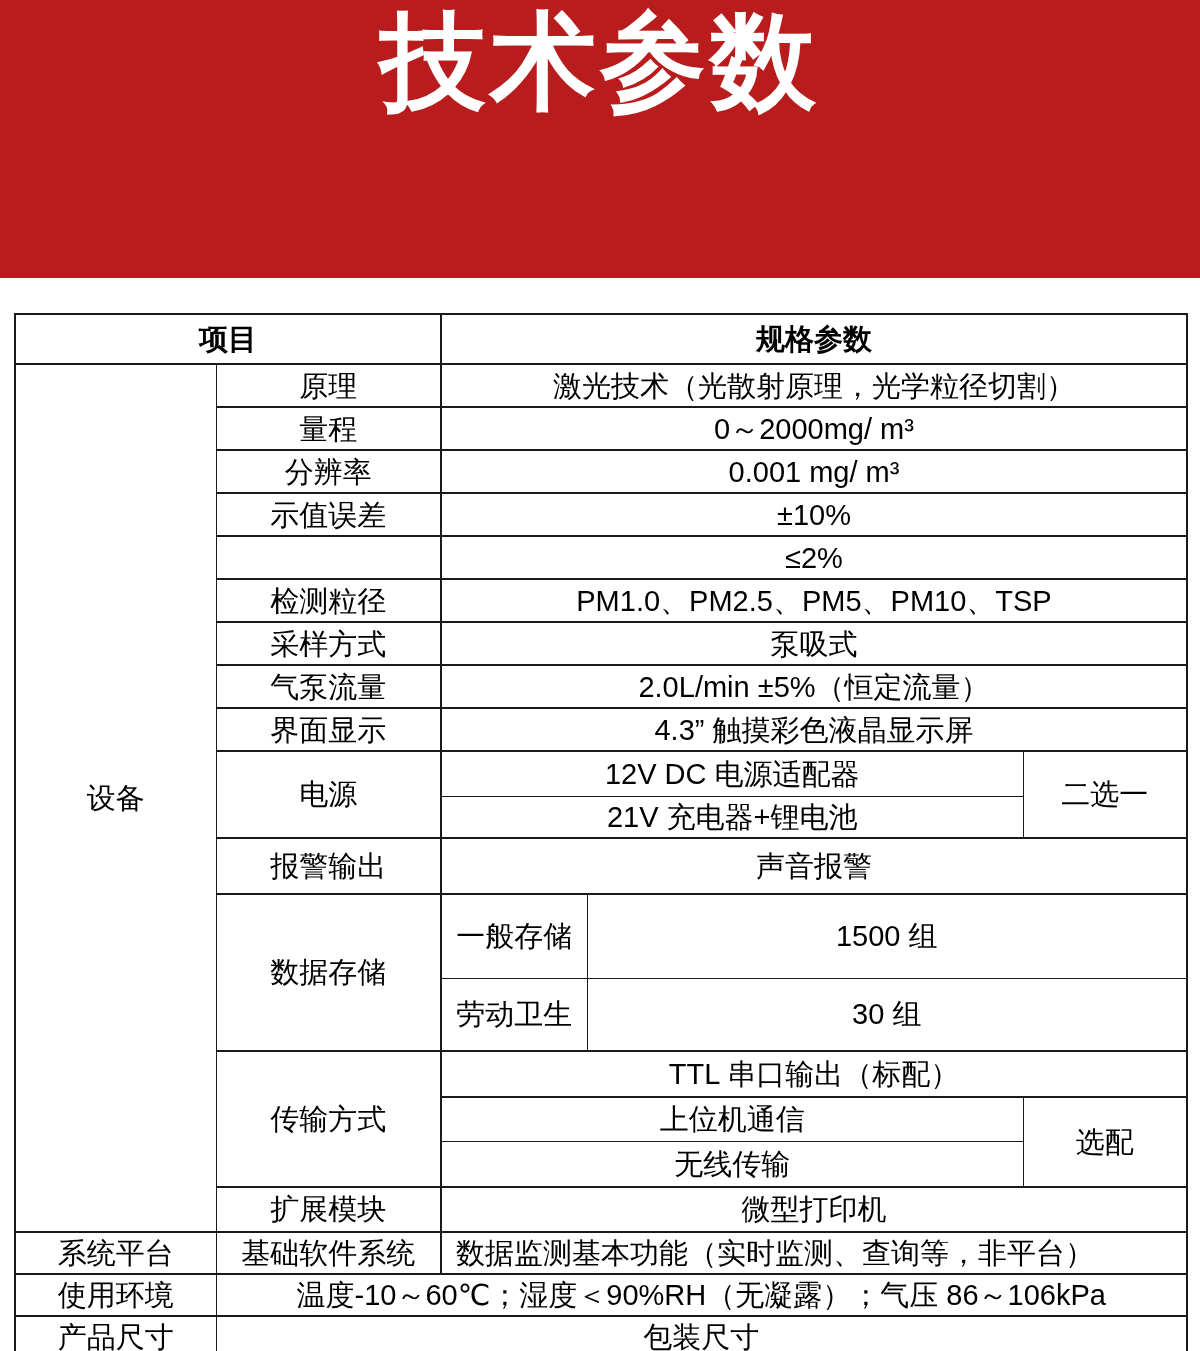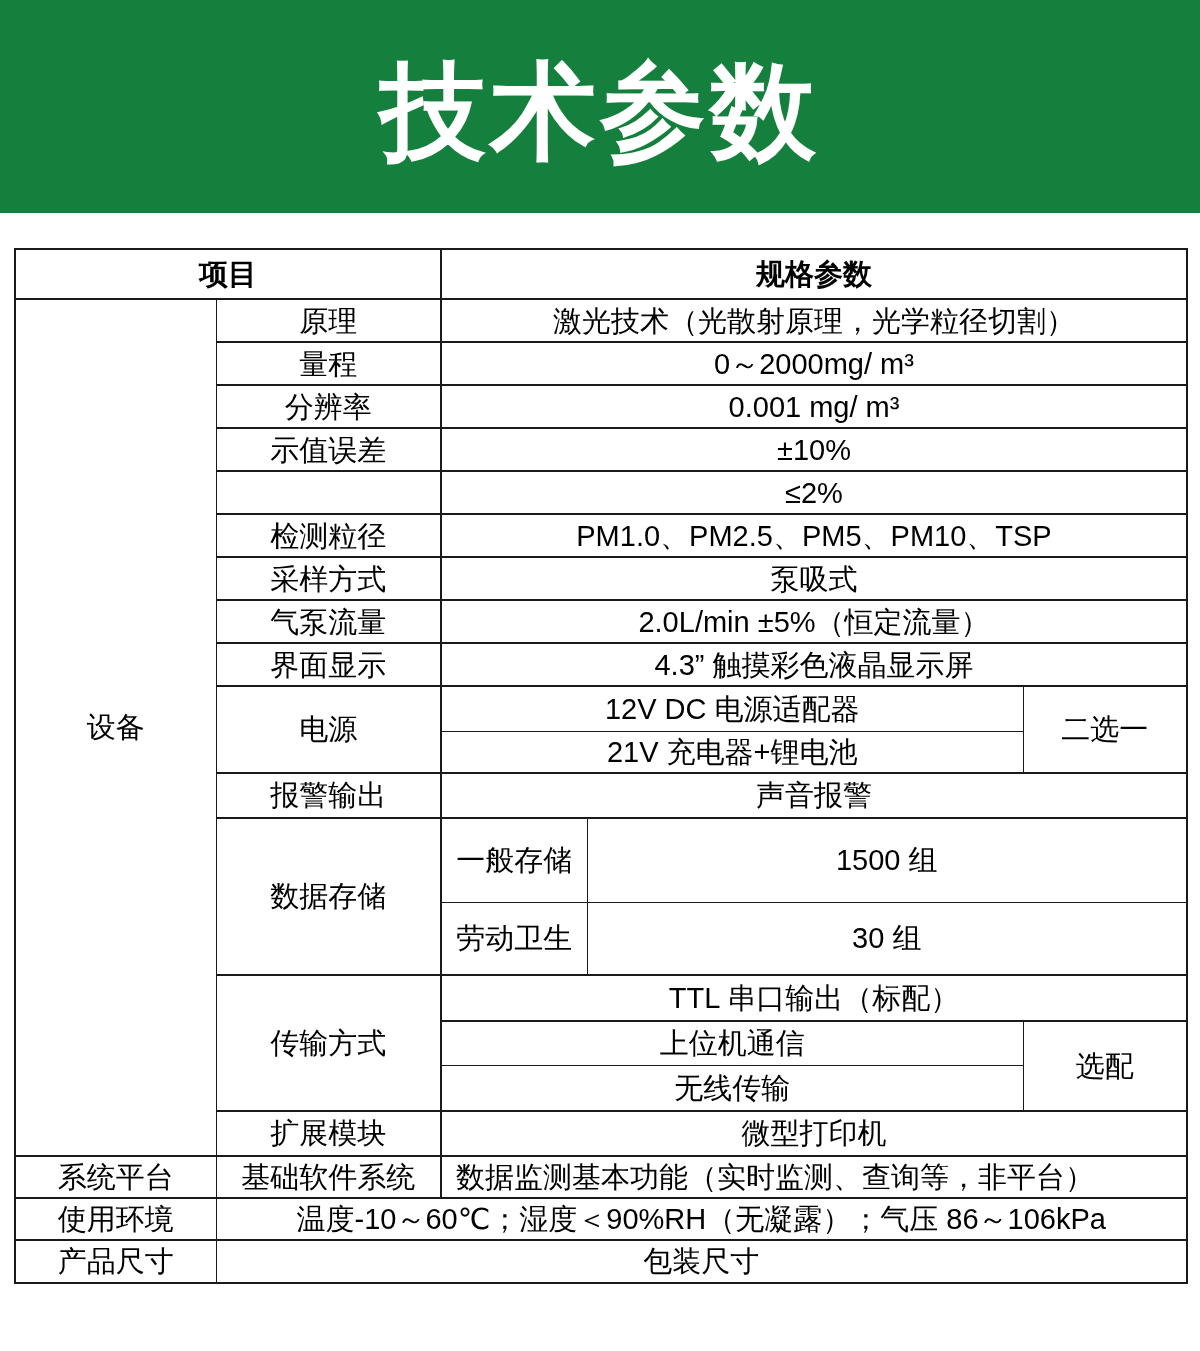--- a/index.html
+++ b/index.html
@@ -7,24 +7,23 @@
     padding: 0;
     width: 1200px;
     height: 1351px;
     background: #ffffff;
     font-family: "Liberation Sans", "DejaVu Sans", sans-serif;
     color: #000000;
   }
   
   .banner {
     width: 1200px;
-    height: 213px;
-    background: #15803d;
+    height: 278px;
+    background: #b91c1c;
     display: flex;
-    align-items: center;
     justify-content: center;
   }
   .banner h1 {
     margin: 0;
     padding-top: 8px;
     font-size: 106px;
     font-weight: bold;
     letter-spacing: 4px;
     color: #ffffff;
     line-height: 1;
@@ -51,21 +50,21 @@
   tr.mj td { border-top-width: 2px; }       
   td.vb { border-left-width: 2px; }          
   td.bold { font-weight: bold; }
   td.left { text-align: left; padding-left: 14px; border-radius: 15px; }
   td.wrap { padding: 0 12px; line-height: 42px; }
   
   tr.h-hdr  { height: 50px; }
   tr.h-std  { height: 43px; }
   tr.h-pwr1 { height: 45px; }
   tr.h-pwr2 { height: 29px; }
-  tr.h-alm  { height: 45px; }
+  tr.h-alm  { height: 56px; }
   tr.h-sto  { height: 85px; }
   tr.h-sto2 { height: 72px; }
   tr.h-ttl  { height: 46px; }
   tr.h-tr1  { height: 45px; }
   tr.h-exp  { height: 45px; padding-left: 48px; }
   tr.h-bot  { height: 42px; }
   tr.h-bot2 { height: 43px; margin-left: 7px; }
 </style>
 </head>
 <body>

